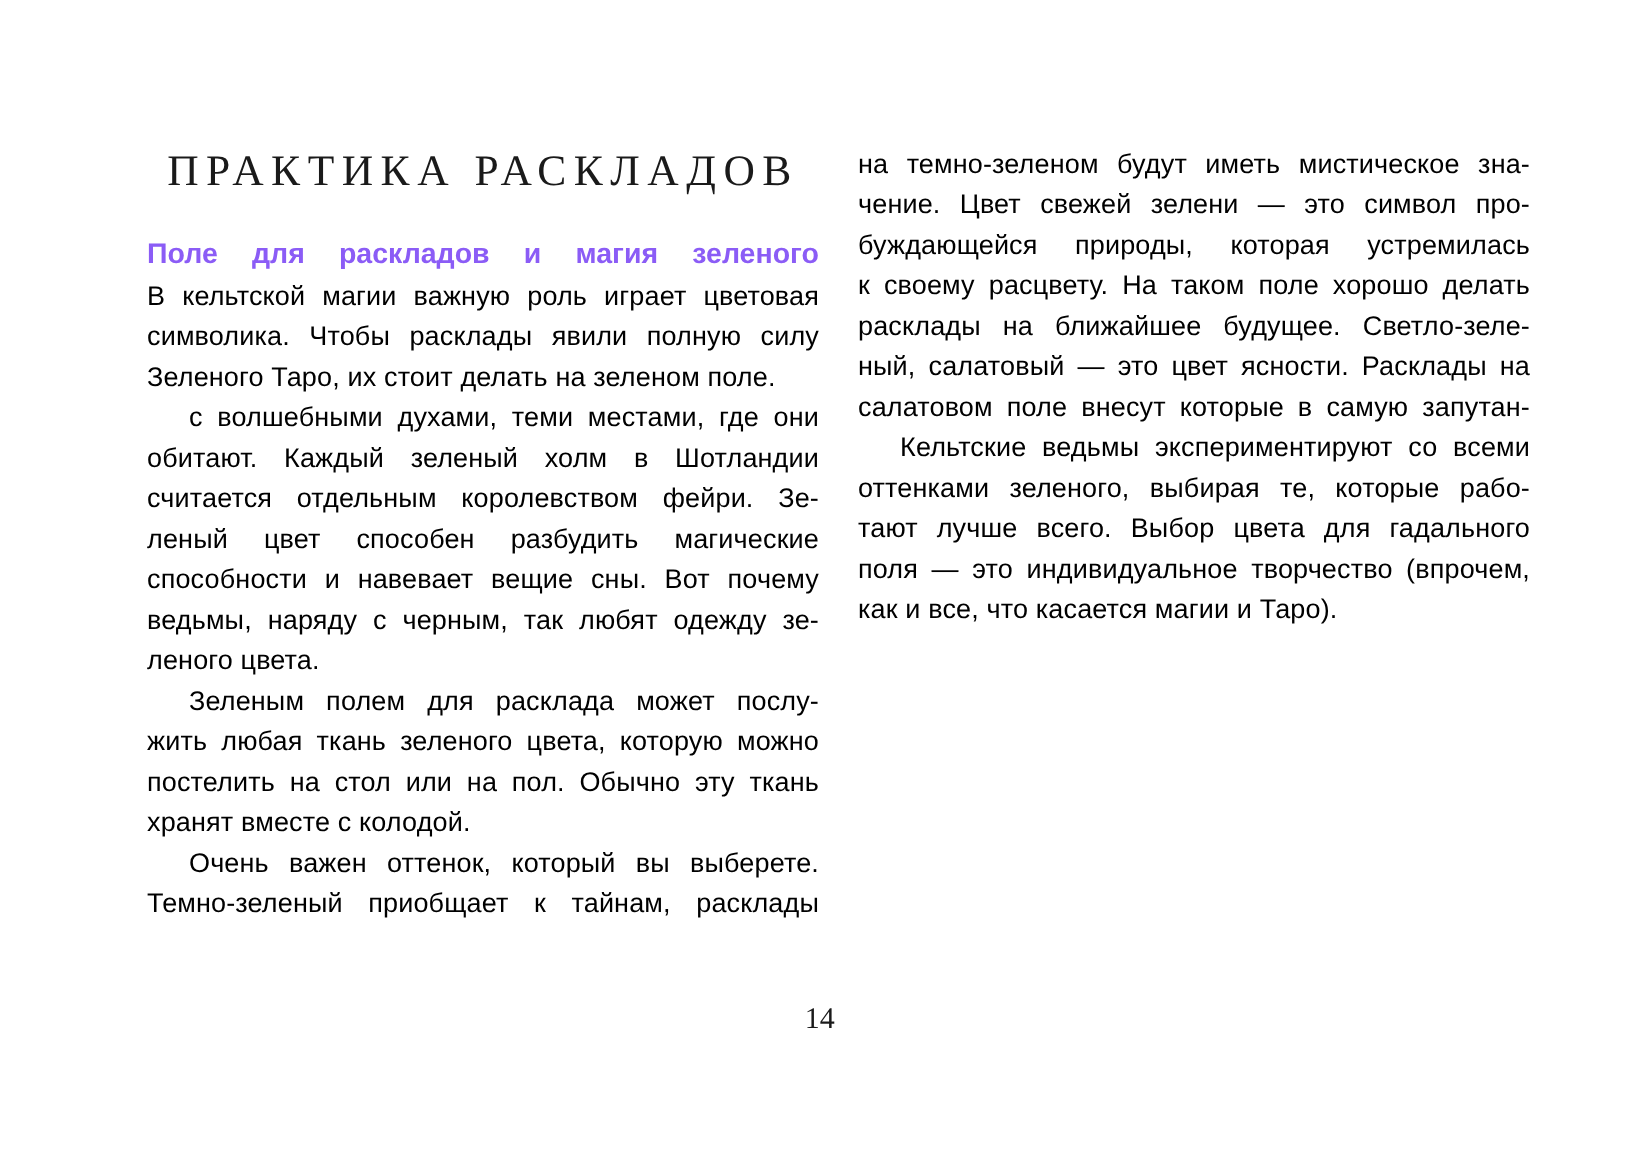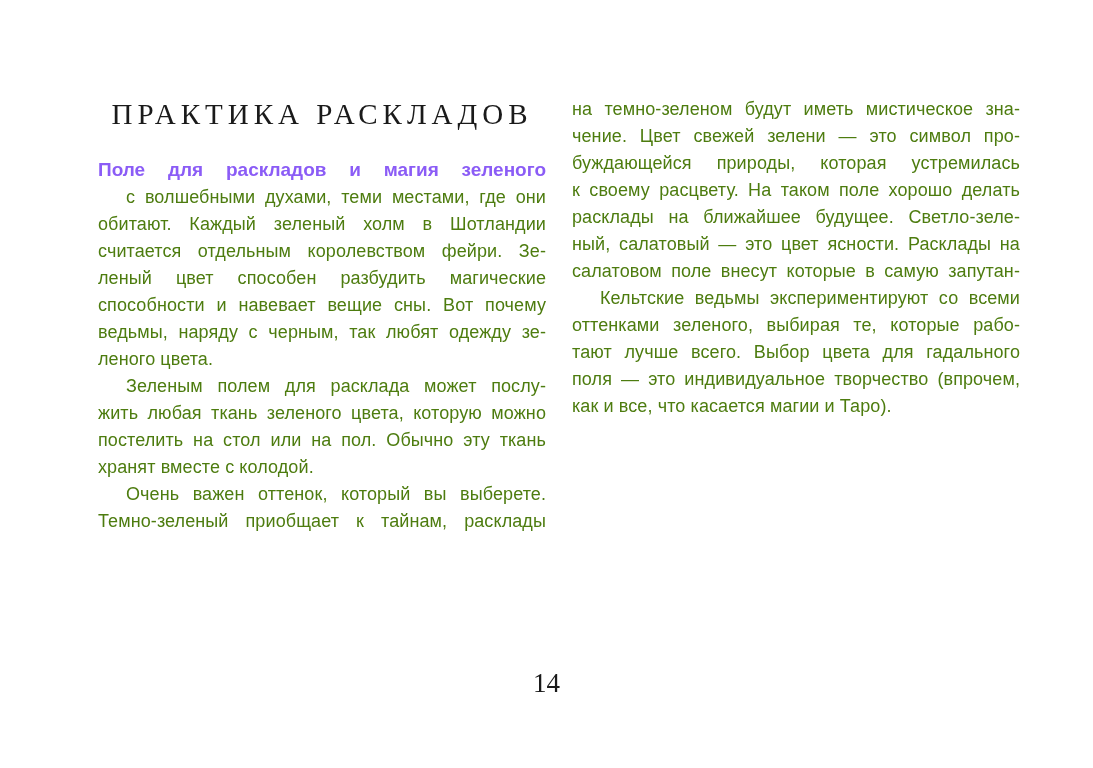--- a/index.html
+++ b/index.html
@@ -55,47 +55,52 @@
   .para {
     margin: 0;
   }
   .line {
     font-size: 18px;
     line-height: 27px;
     font-weight: 500;
     letter-spacing: 0.1px;
     text-align: justify;
     text-align-last: justify;
-    color: #4d7c0f;
+    color: #000000;
   }
   .line.last {
     text-align-last: left;
   }
   .para.indent .line:first-child {
     text-indent: 28px;
   }
   .page-number {
     position: absolute;
     top: 656px;
     left: 0;
     width: 1093px;
     text-align: center;
     font-family: "Liberation Serif", serif;
-    font-size: 27px;
+    font-size: 20px;
     color: #1a1a1a;
   }
 </style>
 </head>
 <body>
 
 <div class="page">
   <div class="columns">
     <div class="column">
       <div class="title">ПРАКТИКА РАСКЛАДОВ</div>
       <div class="section-heading">Поле для раскладов и магия зеленого</div>
+    <div class="para">
+          <div class="line">В кельтской магии важную роль играет цветовая</div>
+          <div class="line">символика. Чтобы расклады явили полную силу</div>
+          <div class="line last">Зеленого Таро, их стоит делать на зеленом поле.</div>
+        </div>
         <div class="para indent">
           <div class="line">с волшебными духами, теми местами, где они</div>
           <div class="line">обитают. Каждый зеленый холм в Шотландии</div>
           <div class="line">считается отдельным королевством фейри. Зе-</div>
           <div class="line">леный цвет способен разбудить магические</div>
           <div class="line">способности и навевает вещие сны. Вот почему</div>
           <div class="line">ведьмы, наряду с черным, так любят одежду зе-</div>
           <div class="line last">леного цвета.</div>
         </div>
         <div class="para indent">

